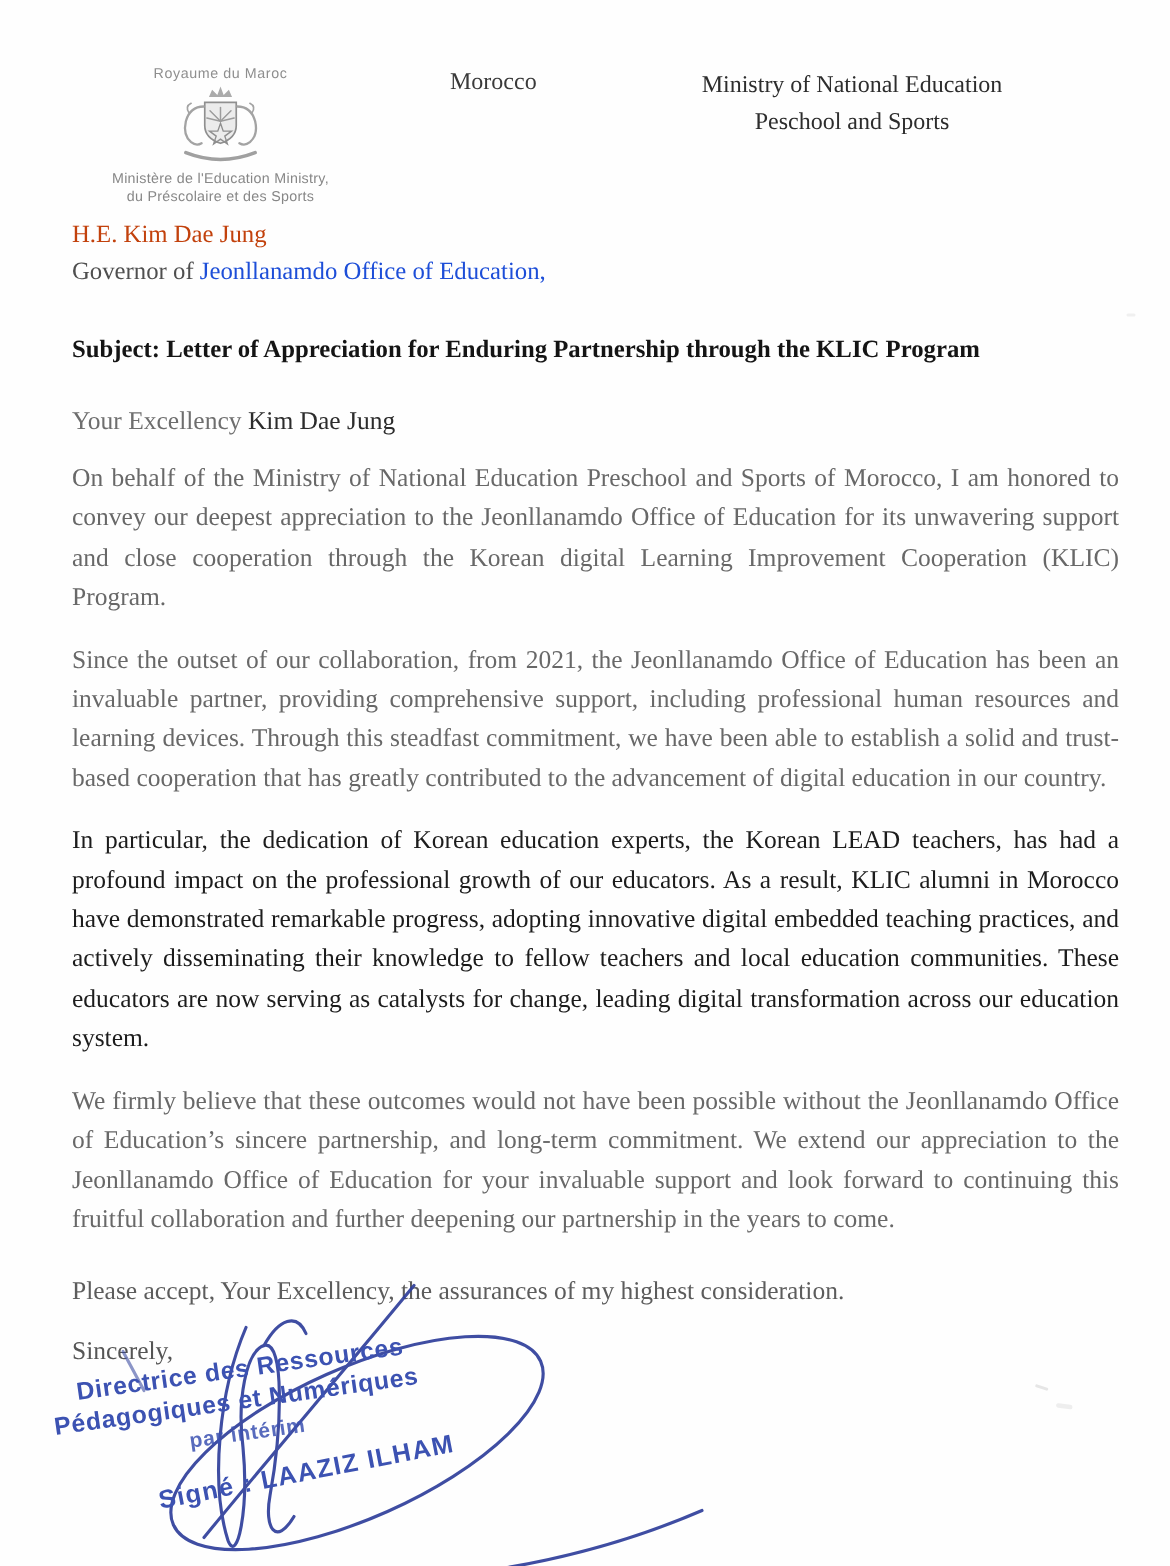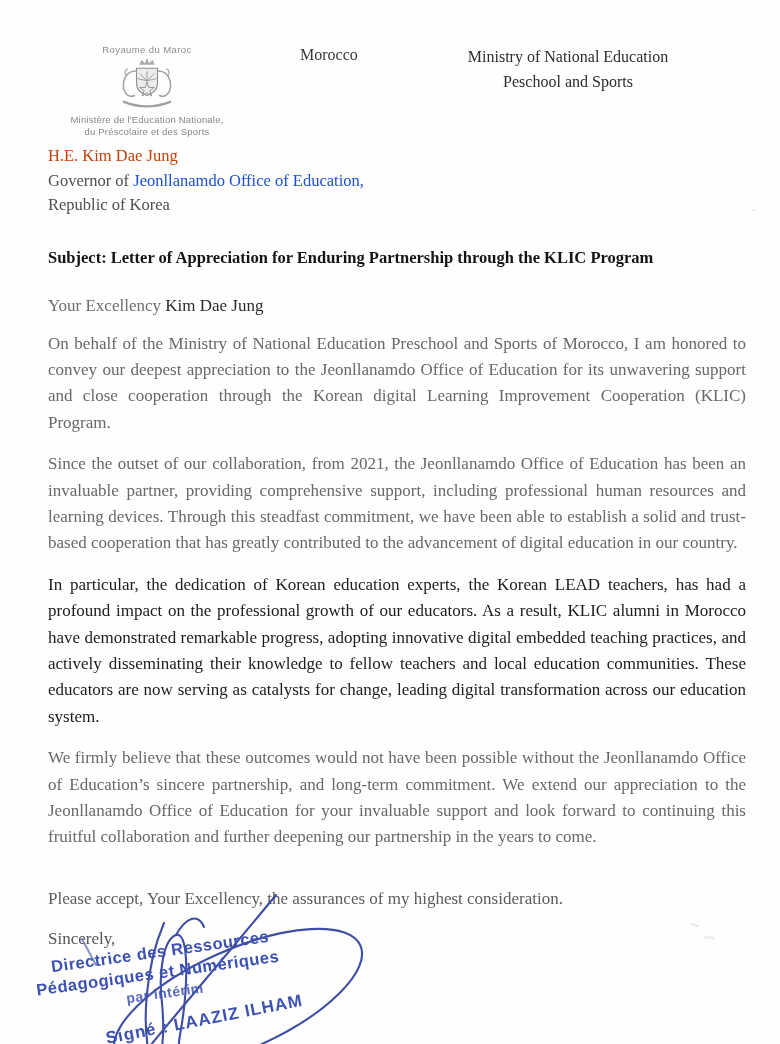--- a/index.html
+++ b/index.html
@@ -26,21 +26,21 @@
   .recipient{font-size:16.5px;line-height:24.5px;color:#444;}
   .dark{color:#c2410c;}
   .mid{color:#4f4f4f;}
   .light{color:#1d4ed8;}
   .subject{margin-top:30px;font-weight:bold;font-size:16.5px;color:#141414;}
   .salutation{margin-top:28px;font-size:17px;color:#6e6e6e;}
   .salutation .name{color:#2c2c2c;}
   p.body-par{margin:15px 0 0 0;font-size:17px;line-height:26.4px;text-align:justify;}
   .par-light{color:#686868;}
   .par-dark{color:#1c1c1c;}
-  .closing{margin-top:38px;font-size:17px;color:#5c5c5c;}
+  .closing{margin-top:25px;font-size:17px;color:#5c5c5c;}
 
   
   .sig-zone{position:relative;height:152px;margin-top:6px;}
   .sincerely{position:absolute;left:0;top:14px;font-size:17px;color:#555;}
   .stamp{position:absolute;left:-16px;top:44px;width:310px;
     font-family:"Liberation Sans", sans-serif;font-weight:bold;color:#3c52b2;
     transform:rotate(-8deg);transform-origin:left top;line-height:21px;}
   .stamp .s1{margin-left:18px;font-size:16.5px;letter-spacing:.5px;}
   .stamp .s2{margin-left:0px;font-size:16.5px;letter-spacing:.5px;}
   .stamp .s3{margin-left:88px;font-size:14px;letter-spacing:.5px;opacity:.85;}
@@ -81,37 +81,36 @@
           <path d="M44 20 q-13 0 -17 14 q-3 13 5 20 q5 4 10 1" stroke="#a3a3a3"></path>
           <path d="M30 26 q-4 -6 2 -9" stroke="#a3a3a3" stroke-width="1.6"></path>
 
           <path d="M76 20 q13 0 17 14 q3 13 -5 20 q-5 4 -10 1" stroke="#a3a3a3"></path>
           <path d="M90 26 q4 -6 -2 -9" stroke="#a3a3a3" stroke-width="1.6"></path>
 
           <path d="M27 64 q33 13 66 0" stroke="#a0a0a0" stroke-width="3.4"></path>
         </g>
       </svg>
       <div class="logo-ministry">
-        <span>Ministère de l'Education Nationale,</span><br>
+        <span>Ministère de l'Education Ministry,</span><br>
         <span>du Préscolaire et des Sports</span>
       </div>
     </div>
     <div class="header-country">Morocco</div>
     <div class="header-right">
       <span>Ministry of National Education</span><br>
       <span>Peschool and Sports</span>
     </div>
   </div>
 
   <div class="content">
 
     <div class="recipient">
       <div class="dark">H.E. Kim Dae Jung</div>
       <div><span class="mid">Governor of </span><span class="light">Jeonllanamdo Office of Education,</span></div>
-      <div class="mid">Republic of Korea</div>
     </div>
 
     <div class="subject">Subject: Letter of Appreciation for Enduring Partnership through the KLIC Program</div>
 
     <div class="salutation"><span>Your Excellency </span><span class="name">Kim Dae Jung</span></div>
 
     <p class="body-par par-light">On behalf of the Ministry of National Education Preschool and Sports of Morocco, I am honored to convey our deepest appreciation to the Jeonllanamdo Office of Education for its unwavering support and close cooperation through the Korean digital Learning Improvement Cooperation (KLIC) Program.</p>
     <p class="body-par par-light">Since the outset of our collaboration, from 2021, the Jeonllanamdo Office of Education has been an invaluable partner, providing comprehensive support, including professional human resources and learning devices. Through this steadfast commitment, we have been able to establish a solid and trust-based cooperation that has greatly contributed to the advancement of digital education in our country.</p>
     <p class="body-par par-dark">In particular, the dedication of Korean education experts, the Korean LEAD teachers, has had a profound impact on the professional growth of our educators. As a result, KLIC alumni in Morocco have demonstrated remarkable progress, adopting innovative digital embedded teaching practices, and actively disseminating their knowledge to fellow teachers and local education communities. These educators are now serving as catalysts for change, leading digital transformation across our education system.</p>
     <p class="body-par par-light">We firmly believe that these outcomes would not have been possible without the Jeonllanamdo Office of Education’s sincere partnership, and long-term commitment. We extend our appreciation to the Jeonllanamdo Office of Education for your invaluable support and look forward to continuing this fruitful collaboration and further deepening our partnership in the years to come.</p>

